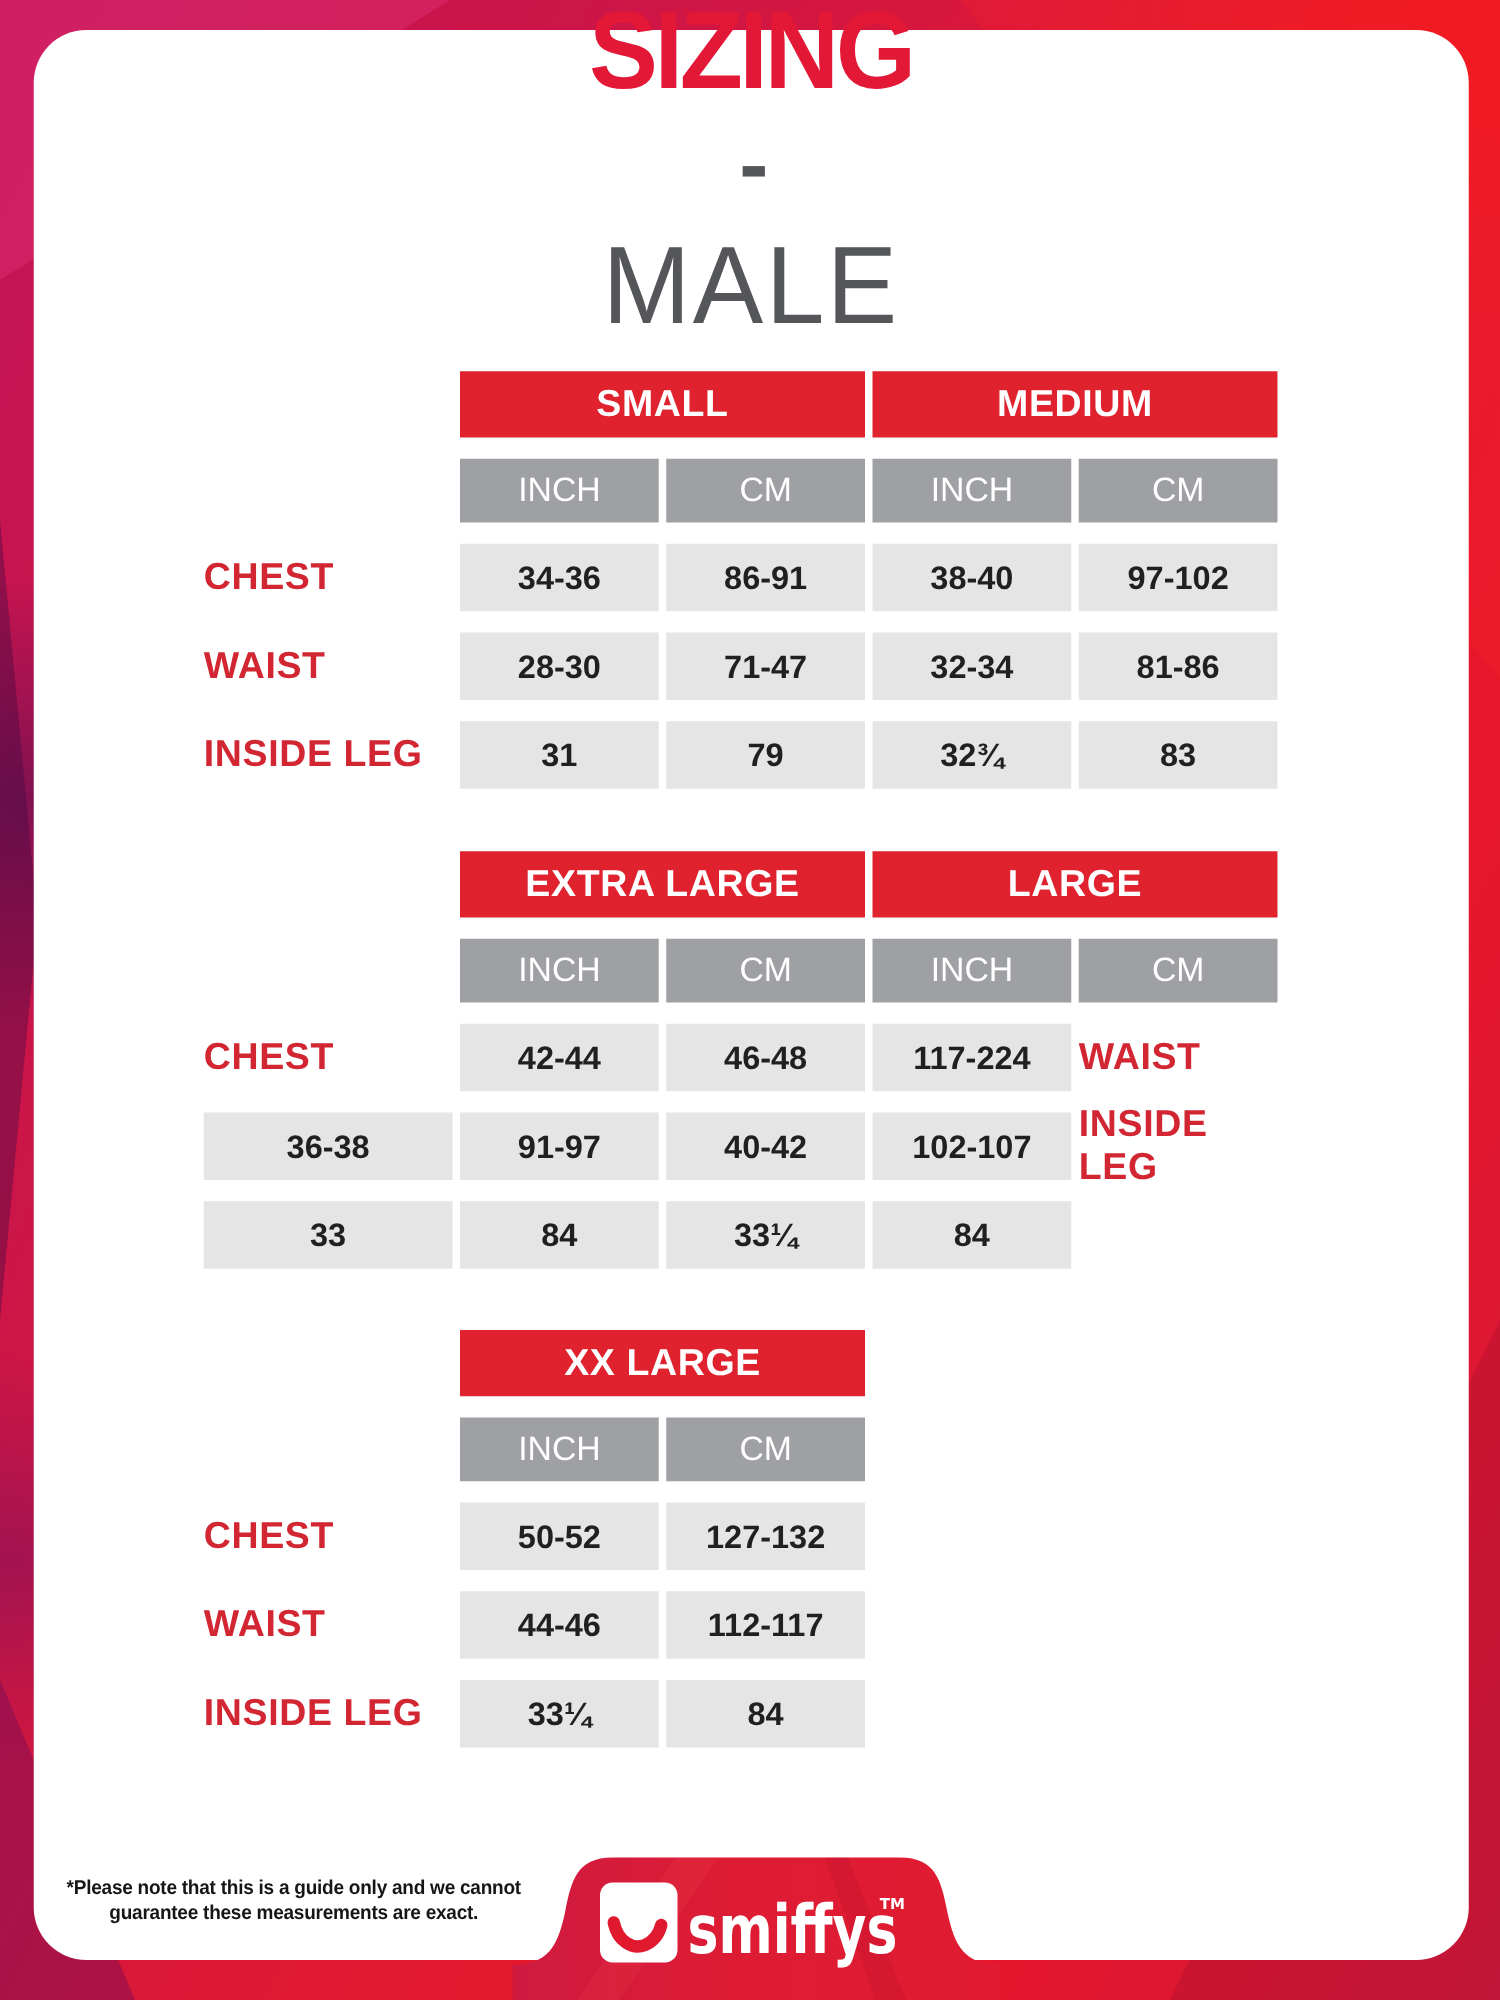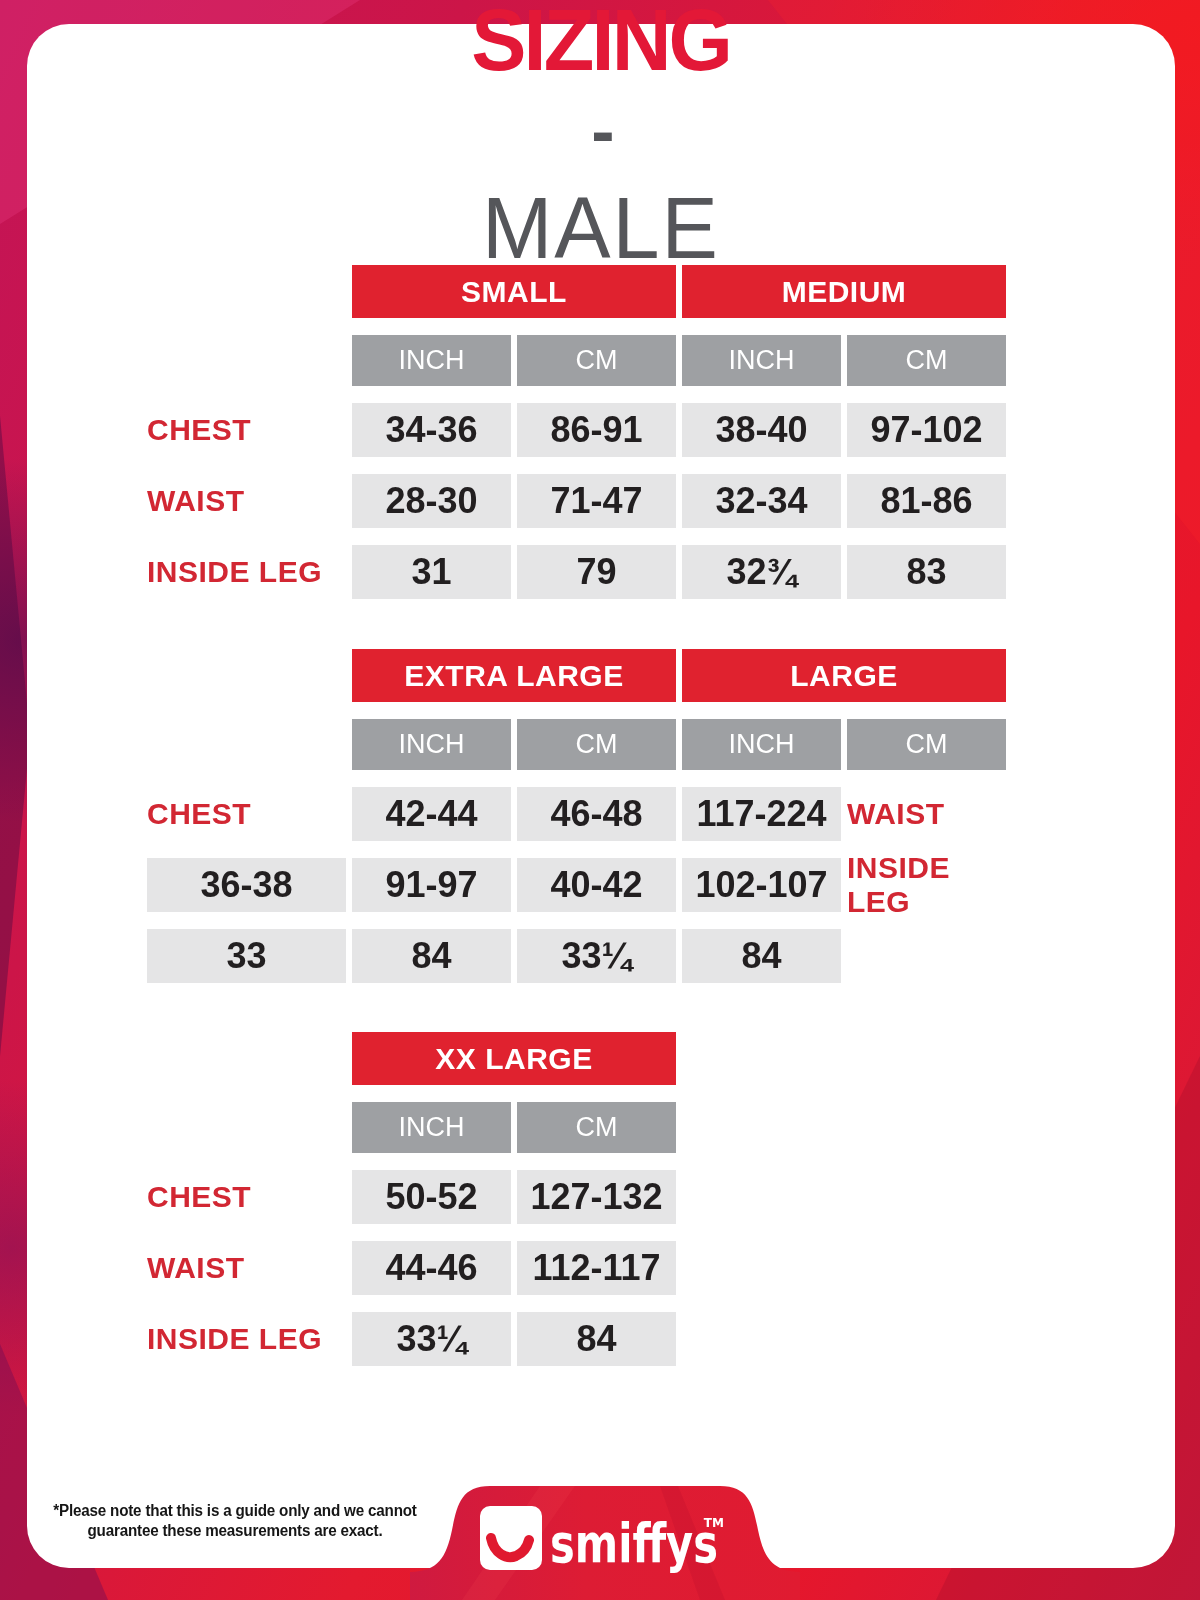--- a/index.html
+++ b/index.html
@@ -32,29 +32,29 @@
     background:#ffffff;border-radius:42px;}
 
   .title{position:absolute;left:27px;top:84px;width:1148px;height:100px;
     display:flex;align-items:center;justify-content:center;white-space:pre;flex-direction:column;}
   .title .primary{color:var(--title-red);font-weight:bold;font-size:88px;
     letter-spacing:-3px;transform:scaleX(.94);}
   .title .sep{color:var(--title-gray);font-weight:bold;font-size:70px;padding:0 18px 6px 22px;}
   .title .secondary{color:var(--title-gray);font-weight:normal;font-size:88px;
     letter-spacing:2px;transform:scaleX(.96);}
 
-  .size-table{position:absolute;left:147px;display:grid;column-gap:6px;row-gap:17px;
-    grid-template-rows:53px 51px 54px 54px 54px;}
+  .size-table{position:absolute;left:163px;display:grid;column-gap:6px;row-gap:17px;
+    grid-template-rows:53px 51px 54px 54px 54px;margin-top:32px;}
   .size-table.cols4{grid-template-columns:199px 159px 159px 159px 159px;}
   .size-table.cols2{grid-template-columns:199px 159px 159px;}
   .size-table .cell{display:flex;align-items:center;justify-content:center;}
   .size-table .size-bar{background:var(--accent-red);color:#fff;font-weight:bold;
     font-size:30px;grid-column:span 2;letter-spacing:.5px;}
   .size-table .unit{background:var(--header-gray);color:#fff;font-weight:normal;font-size:27px;}
-  .size-table .val{background:var(--cell-gray);color:var(--text-dark);font-weight:bold;font-size:36px;}
+  .size-table .val{background:var(--cell-gray);color:var(--text-dark);font-weight:bold;font-size:26px;}
   .size-table .rowlabel{color:var(--label-red);font-weight:bold;font-size:30px;
     display:flex;align-items:center;justify-content:flex-start;letter-spacing:.5px;}
   .size-table .spacer{}
 
   .footnote{position:absolute;left:40px;top:1501px;width:390px;text-align:center;
     color:var(--note-black);font-weight:bold;font-size:16px;line-height:20px;
     transform:scaleX(.95);letter-spacing:-.2px;}
 
   .logo-svg{position:absolute;left:410px;top:1478px;}
 </style>

